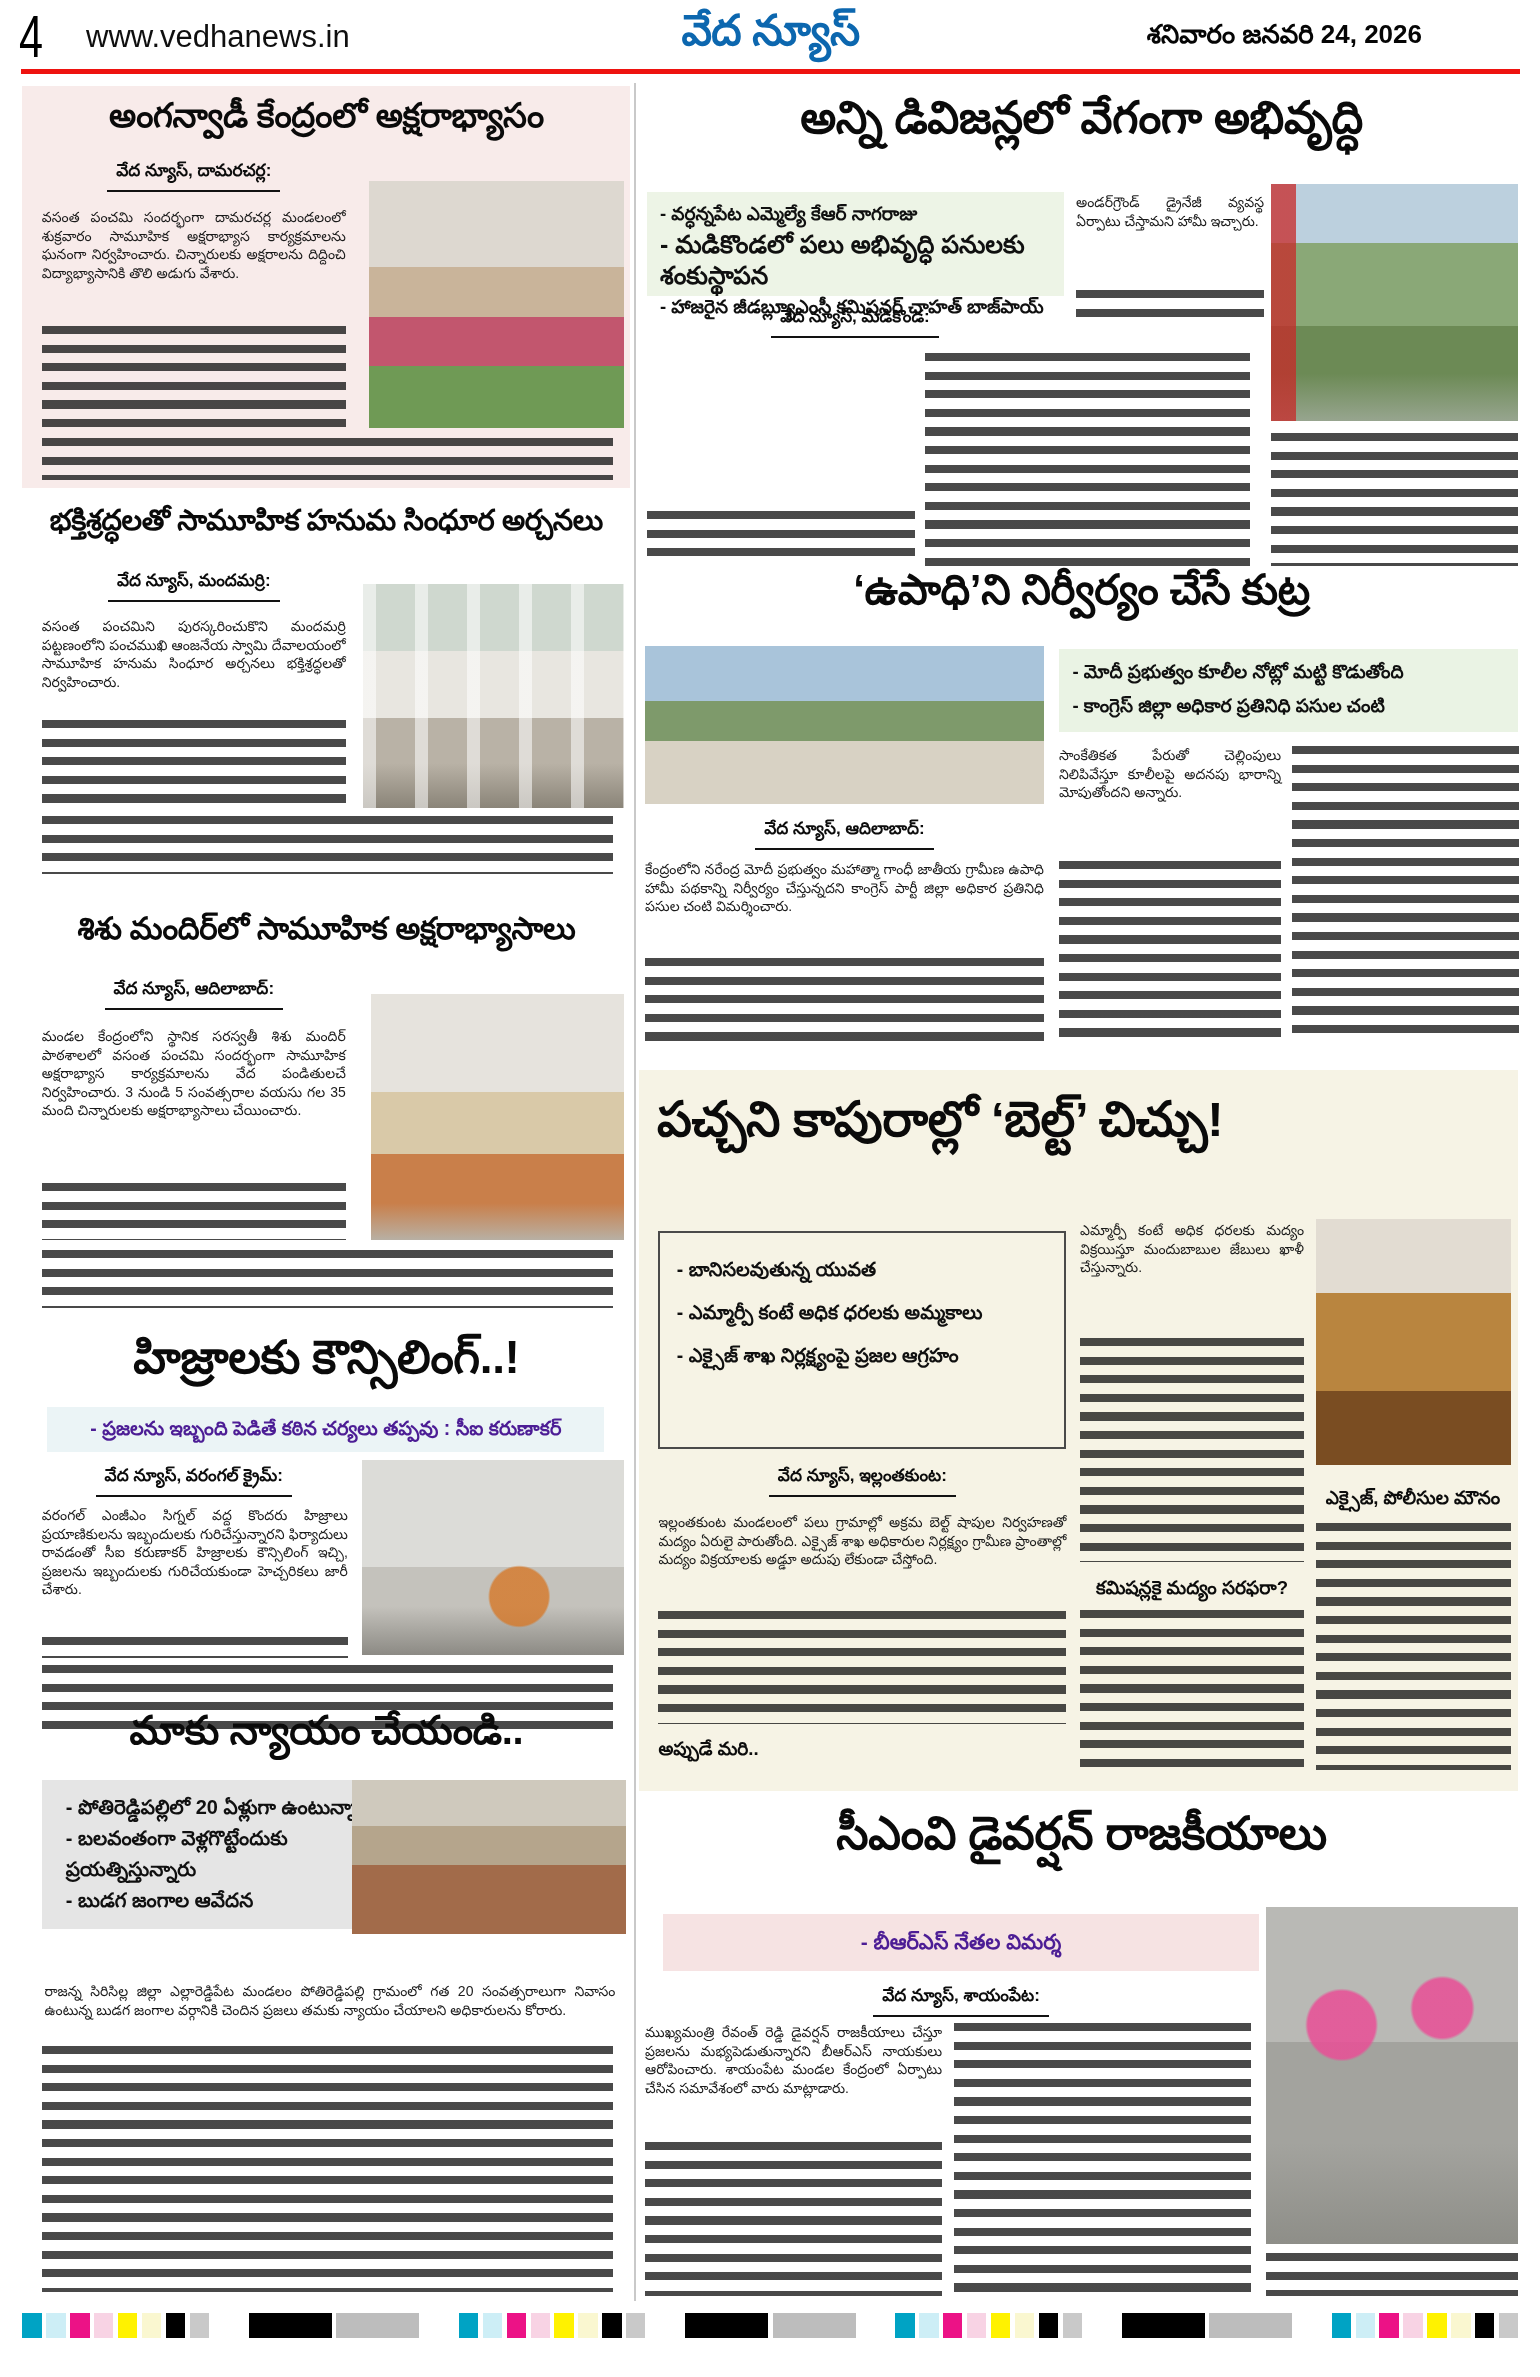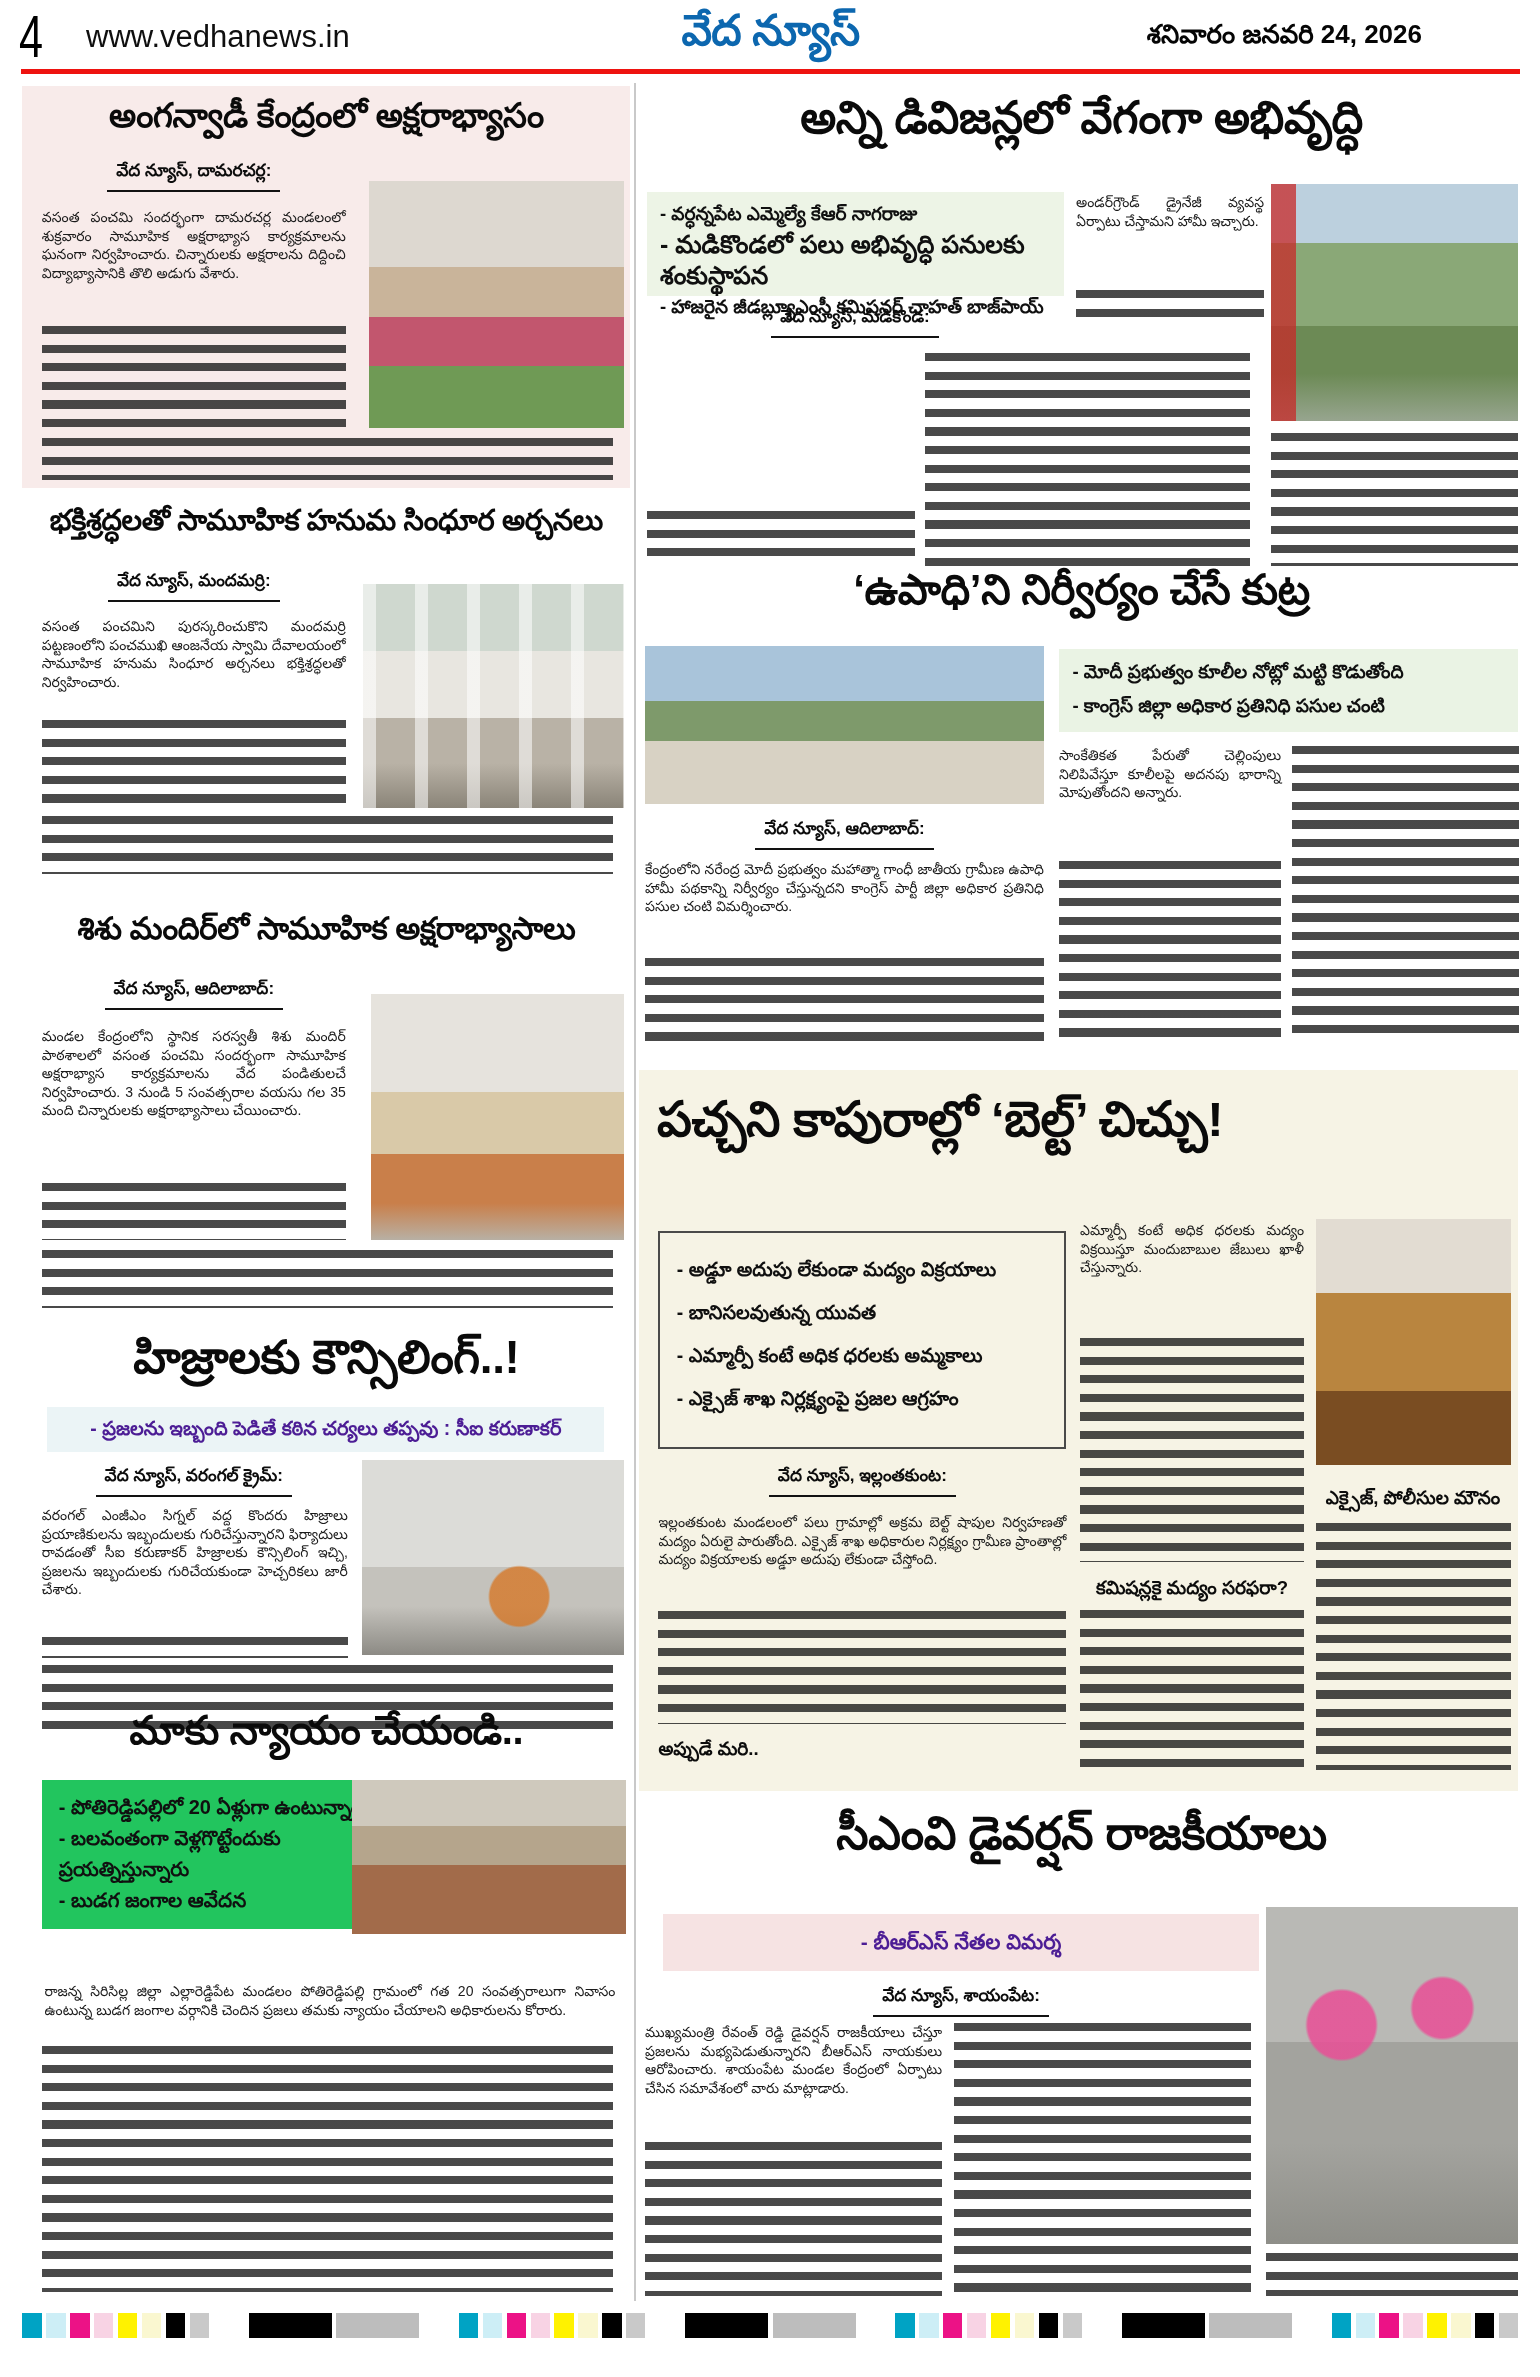--- a/index.html
+++ b/index.html
@@ -65,21 +65,21 @@
     <div class="band abs" style="left:25px;top:80px;width:557px;height:45px;background:#ebf4f6;font-size:19.4px;padding-top:10.4px;box-sizing:border-box;">- ప్రజలను ఇబ్బంది పెడితే కఠిన చర్యలు తప్పవు : సీఐ కరుణాకర్</div>
     <div class="abs ph" style="right:6px;top:133px;width:262px;height:195px;background:radial-gradient(circle at 60% 70%, rgba(214,120,40,.8) 0 14%, transparent 15%),linear-gradient(180deg,#dcdcd8 0 55%,#c4c2bc 55% 75%,#8c8a84 100%);"></div>
     <div class="dl abs" style="left:22.4px;top:139px;width:298px;"><span>వేద న్యూస్, వరంగల్ క్రైమ్:</span></div>
     <p class="body abs" style="left:19.4px;top:179px;width:306px;">వరంగల్ ఎంజీఎం సిగ్నల్ వద్ద కొందరు హిజ్రాలు ప్రయాణికులను ఇబ్బందులకు గురిచేస్తున్నారని ఫిర్యాదులు రావడంతో సీఐ కరుణాకర్ హిజ్రాలకు కౌన్సిలింగ్ ఇచ్చి, ప్రజలను ఇబ్బందులకు గురిచేయకుండా హెచ్చరికలు జారీ చేశారు.</p>
     <div class="sim abs" style="left:19.4px;top:310px;width:306px;height:21px;"></div>
     <div class="sim abs" style="left:19.4px;top:338px;width:571px;height:72px;"></div>
   </div>
 
   <div class="abs" style="left:22.4px;top:1705px;width:608px;height:596px;">
     <div class="hl" style="position:absolute;left:0;right:0;top:3px;font-size:40px;">మాకు న్యాయం చేయండి..</div>
-    <div class="abs" style="left:19.4px;top:75px;width:504px;height:149px;background:#22c55e;padding:12px 17px;box-sizing:border-box;">
+    <div class="abs" style="left:19.4px;top:75px;width:504px;height:149px;background:#e5e5e5;padding:12px 24px;box-sizing:border-box;">
       <p class="bul" style="font-size:20px;line-height:31px;">- పోతిరెడ్డిపల్లిలో 20 ఏళ్లుగా ఉంటున్నాం</p>
       <p class="bul" style="font-size:20px;line-height:31px;width:320px;">- బలవంతంగా వెళ్లగొట్టేందుకు ప్రయత్నిస్తున్నారు</p>
       <p class="bul" style="font-size:20px;line-height:31px;">- బుడగ జంగాల ఆవేదన</p>
     </div>
     <div class="abs ph" style="right:4.5px;top:75px;width:274px;height:154px;background:linear-gradient(180deg,#cfc9bd 0 30%,#b5a58c 30% 55%,#a26b4a 55% 100%);"></div>
     <p class="body abs" style="left:22px;top:277px;width:571px;">రాజన్న సిరిసిల్ల జిల్లా ఎల్లారెడ్డిపేట మండలం పోతిరెడ్డిపల్లి గ్రామంలో గత 20 సంవత్సరాలుగా నివాసం ఉంటున్న బుడగ జంగాల వర్గానికి చెందిన ప్రజలు తమకు న్యాయం చేయాలని అధికారులను కోరారు.</p>
     <div class="sim abs" style="left:19.4px;top:341px;width:571px;height:246px;"></div>
   </div>
 
   <div class="abs" style="left:645px;top:83px;width:873px;height:492px;">
@@ -109,21 +109,20 @@
     <p class="body abs" style="left:414px;top:186px;width:222px;">సాంకేతికత పేరుతో చెల్లింపులు నిలిపివేస్తూ కూలీలపై అదనపు భారాన్ని మోపుతోందని అన్నారు.</p>
     <div class="sim abs" style="left:414px;top:301px;width:222px;height:182px;"></div>
     <div class="sim abs" style="left:647px;top:186px;width:227px;height:297px;"></div>
     <p class="body abs" style="left:0;top:300px;width:399px;">కేంద్రంలోని నరేంద్ర మోదీ ప్రభుత్వం మహాత్మా గాంధీ జాతీయ గ్రామీణ ఉపాధి హామీ పథకాన్ని నిర్వీర్యం చేస్తున్నదని కాంగ్రెస్ పార్టీ జిల్లా అధికార ప్రతినిధి పసుల చంటి విమర్శించారు.</p>
     <div class="sim abs" style="left:0;top:398px;width:399px;height:85px;"></div>
   </div>
 
   <div class="abs" style="left:639px;top:1070px;width:879px;height:721px;background:#f6f3e5;">
     <div class="hl left" style="position:absolute;left:18px;top:22.4px;width:715px;font-size:49px;">పచ్చని కాపురాల్లో ‘బెల్ట్’ చిచ్చు!</div>
     <div class="abs" style="left:19.4px;top:161px;width:408px;height:218px;border:2.2px solid #4a4a4a;padding:15px 16.4px;box-sizing:border-box;">
-      <p class="bul" style="font-size:19.4px;line-height:43px;">- అడ్డూ అదుపు లేకుండా మద్యం విక్రయాలు</p>
       <p class="bul" style="font-size:19.4px;line-height:43px;">- బానిసలవుతున్న యువత</p>
       <p class="bul" style="font-size:19.4px;line-height:43px;">- ఎమ్మార్పీ కంటే అధిక ధరలకు అమ్మకాలు</p>
       <p class="bul" style="font-size:19.4px;line-height:43px;">- ఎక్సైజ్ శాఖ నిర్లక్ష్యంపై ప్రజల ఆగ్రహం</p>
     </div>
     <div class="dl abs" style="left:19.4px;top:396px;width:408px;"><span>వేద న్యూస్, ఇల్లంతకుంట:</span></div>
     <div class="abs ph" style="right:7.5px;top:149px;width:195px;height:246px;background:linear-gradient(180deg,#e2dcd2 0 30%,#b9853f 30% 70%,#7a4d22 70% 100%);"></div>
     <p class="body abs" style="left:441px;top:151px;width:224px;">ఎమ్మార్పీ కంటే అధిక ధరలకు మద్యం విక్రయిస్తూ మందుబాబుల జేబులు ఖాళీ చేస్తున్నారు.</p>
     <div class="sim abs" style="left:441px;top:268px;width:224px;height:224px;"></div>
     <div class="subhd abs" style="left:441px;top:498px;width:224px;text-align:center;">కమిషన్లకై మద్యం సరఫరా?</div>
     <div class="sim abs" style="left:441px;top:540px;width:224px;height:161px;"></div>

